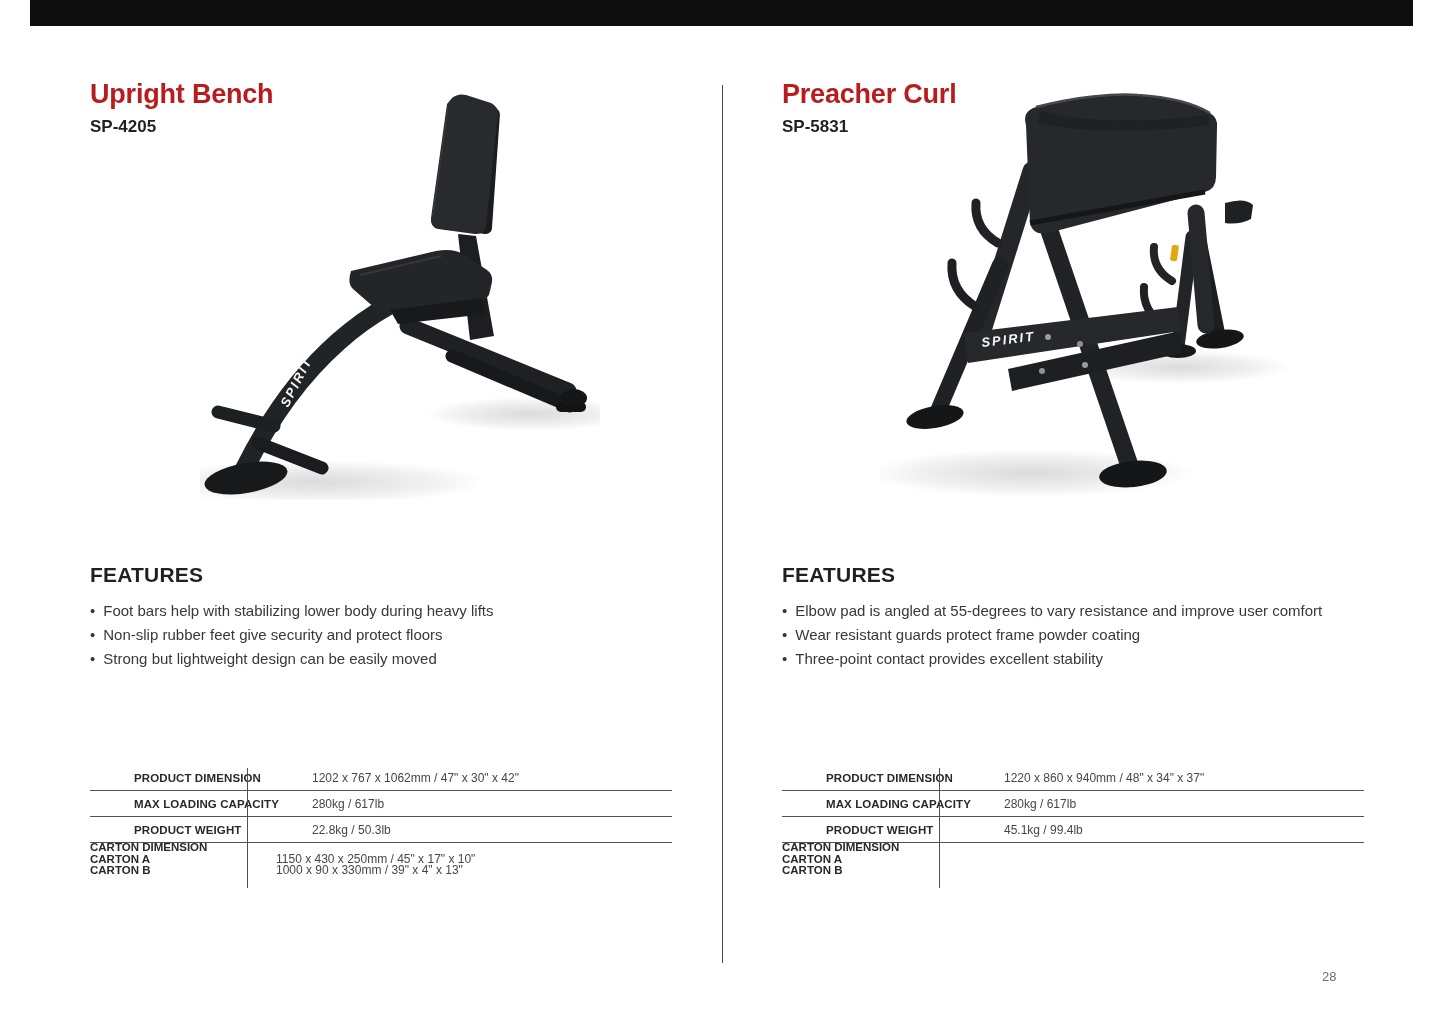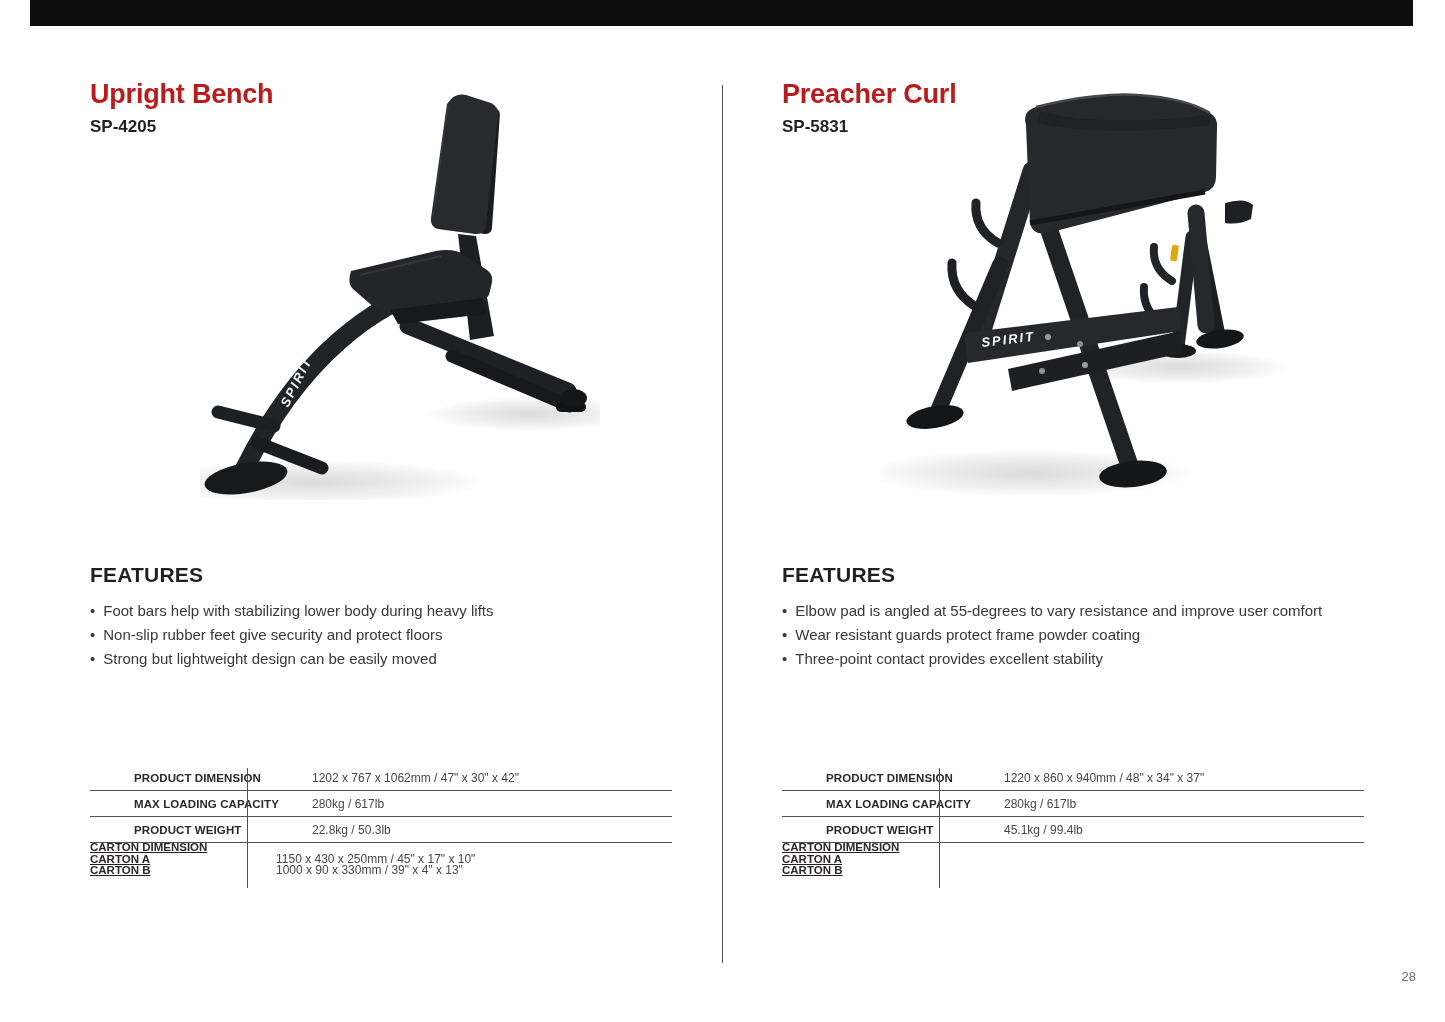--- a/index.html
+++ b/index.html
@@ -26,28 +26,28 @@
   .features li { font-size:15px; line-height:24px; color:#3c3637; padding-left:15px; text-indent:-15px; }
   .features li::before { content:"\2022"; margin-right:8px; color:#3c3637; }
 
   .spec-table { position:absolute; left:0; top:765px; width:582px; }
   .spec-vline { position:absolute; left:157px; top:3px; width:1px; height:120px; background:#515153; }
   .spec-row { display:flex; align-items:center; height:26px; border-bottom:1px solid #515153; }
   .spec-row:first-child { height:25px; }
   .spec-label { width:157px; font-size:11.5px; font-weight:700; color:#2c282a; letter-spacing:0.1px;margin-left:44px; }
   .spec-value { padding-left:21px; font-size:12px; color:#4a4446; }
   .carton-row { display:flex; border-bottom:none; }
-  .carton-labels { width:157px; padding-top:7px;text-decoration:underline; }
+  .carton-labels { width:157px; padding-top:7px; }
   .carton-labels div { font-size:11.5px; font-weight:700; line-height:11.6px; color:#2c282a; }
   .carton-values { padding-left:29px; padding-top:18.6px; }
   .carton-values div { font-size:12px; line-height:11.6px; color:#4a4446; }
 
   .column-divider { position:absolute; left:722px; top:85px; width:1px; height:878px; background:#4c4c4e; }
 
-  .page-number { position:absolute; left:1386px; top:969px; width:30px; text-align:right;
+  .page-number { position:absolute; left:1322px; top:969px; width:30px; text-align:left;
                  font-size:13px; color:#6d6e71; }
 
   svg text.brand { font-family:"Liberation Sans", sans-serif; font-weight:700; font-style:italic;
                    font-size:13px; fill:#f7f7f7; letter-spacing:2px; }
 </style>
 </head>
 <body>
 
 <div class="top-bar" style="background: rgb(14, 14, 14);"></div>
 

